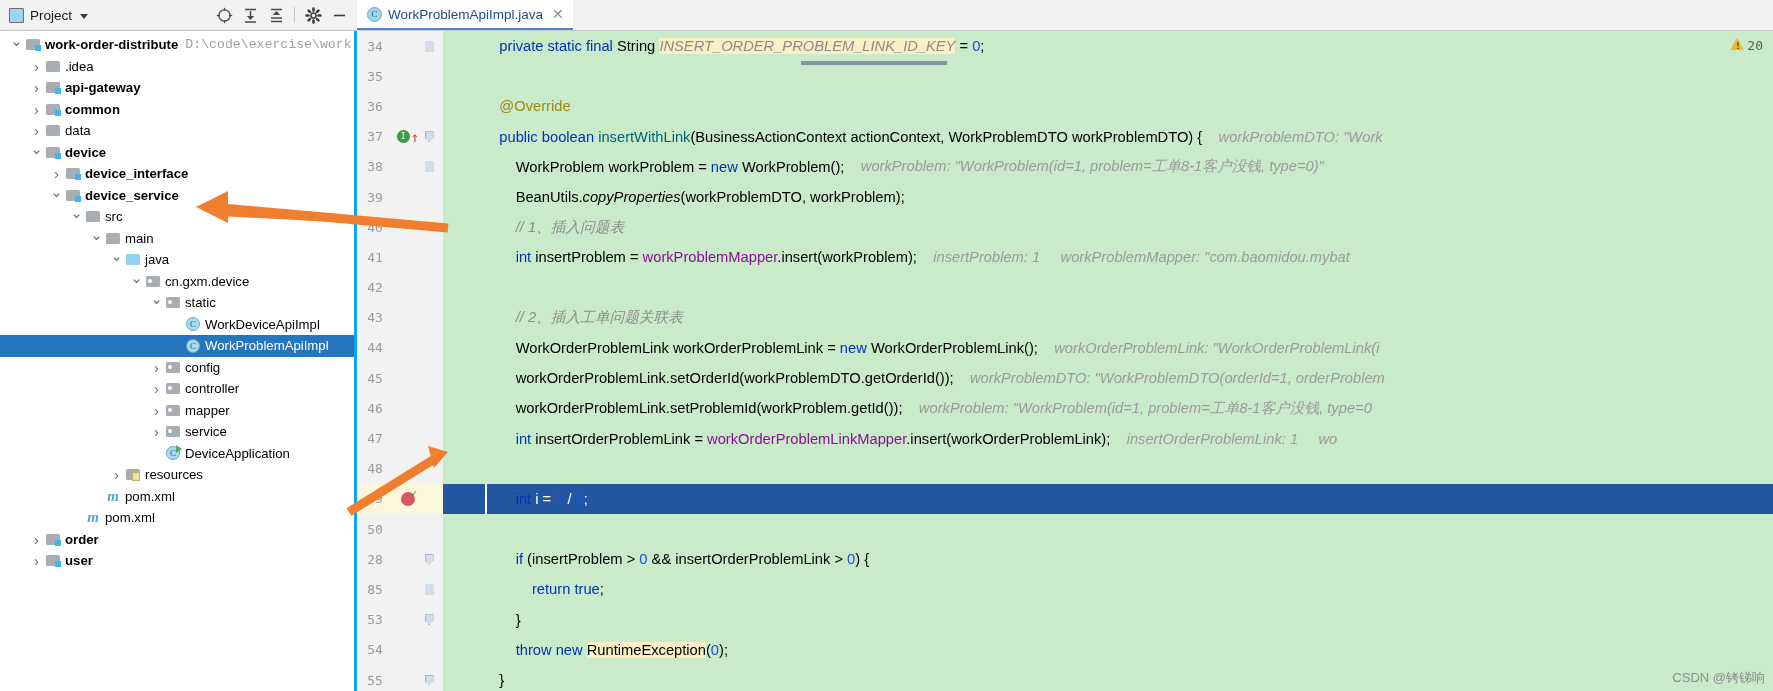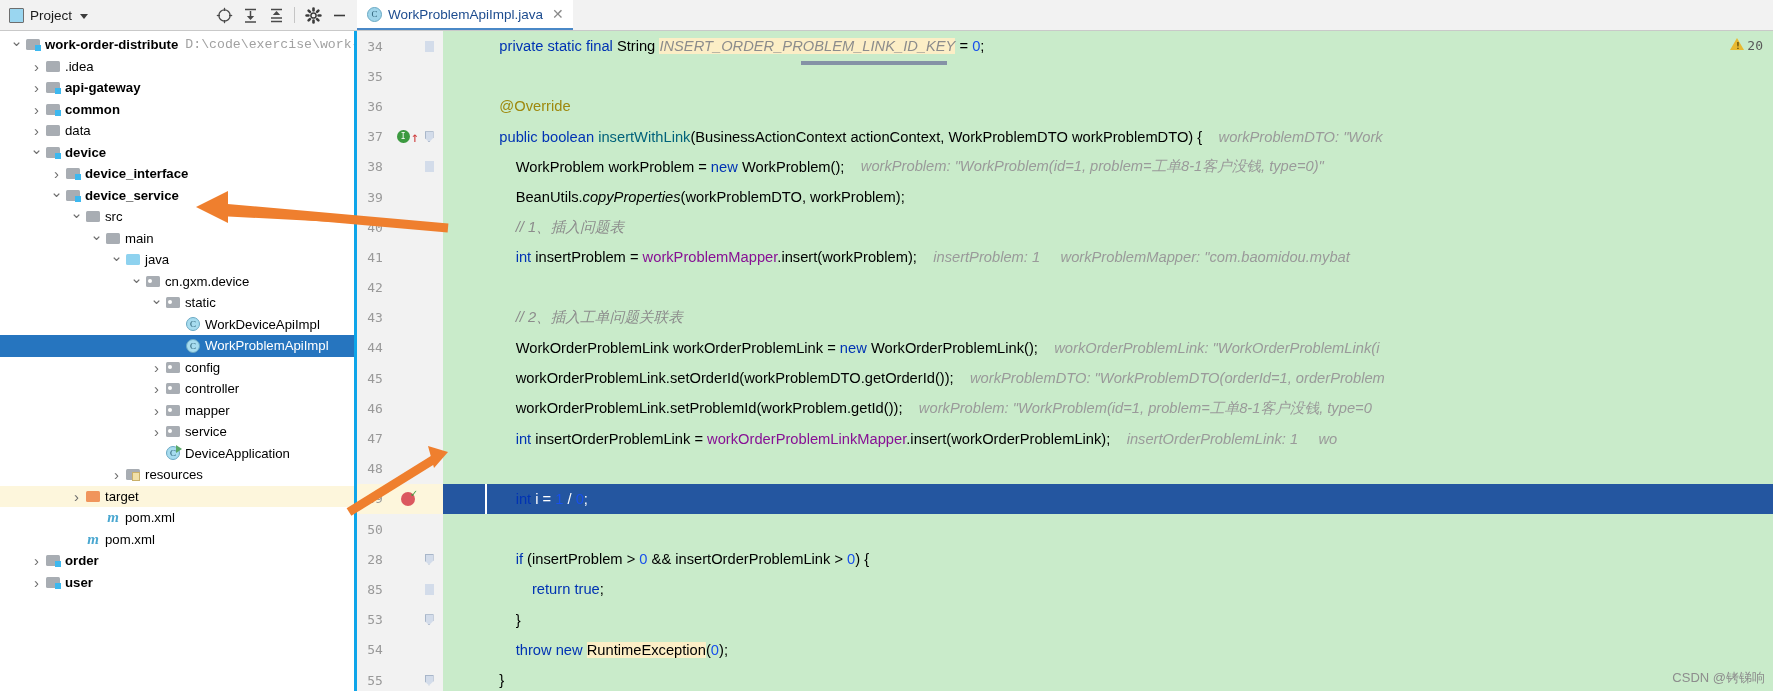--- a/index.html
+++ b/index.html
@@ -400,28 +400,20 @@
           </span>
           <span class="lbl">DeviceApplication</span>
         </div>
         <div class="row">
           <span style="width:109px;flex:0 0 109px"></span>
           <span class="arrow closed"></span>
           <span class="ic">
             <span class="f-res"></span>
           </span>
           <span class="lbl">resources</span>
-        </div>
-        <div class="row hl">
-          <span style="width:69px;flex:0 0 69px"></span>
-          <span class="arrow closed"></span>
-          <span class="ic">
-            <span class="f-target"></span>
-          </span>
-          <span class="lbl">target</span>
         </div>
         <div class="row">
           <span style="width:89px;flex:0 0 89px"></span>
           <span class="arrow none"></span>
           <span class="ic">
             <span class="mvn-ic">m</span>
           </span>
           <span class="lbl">pom.xml</span>
         </div>
         <div class="row">

